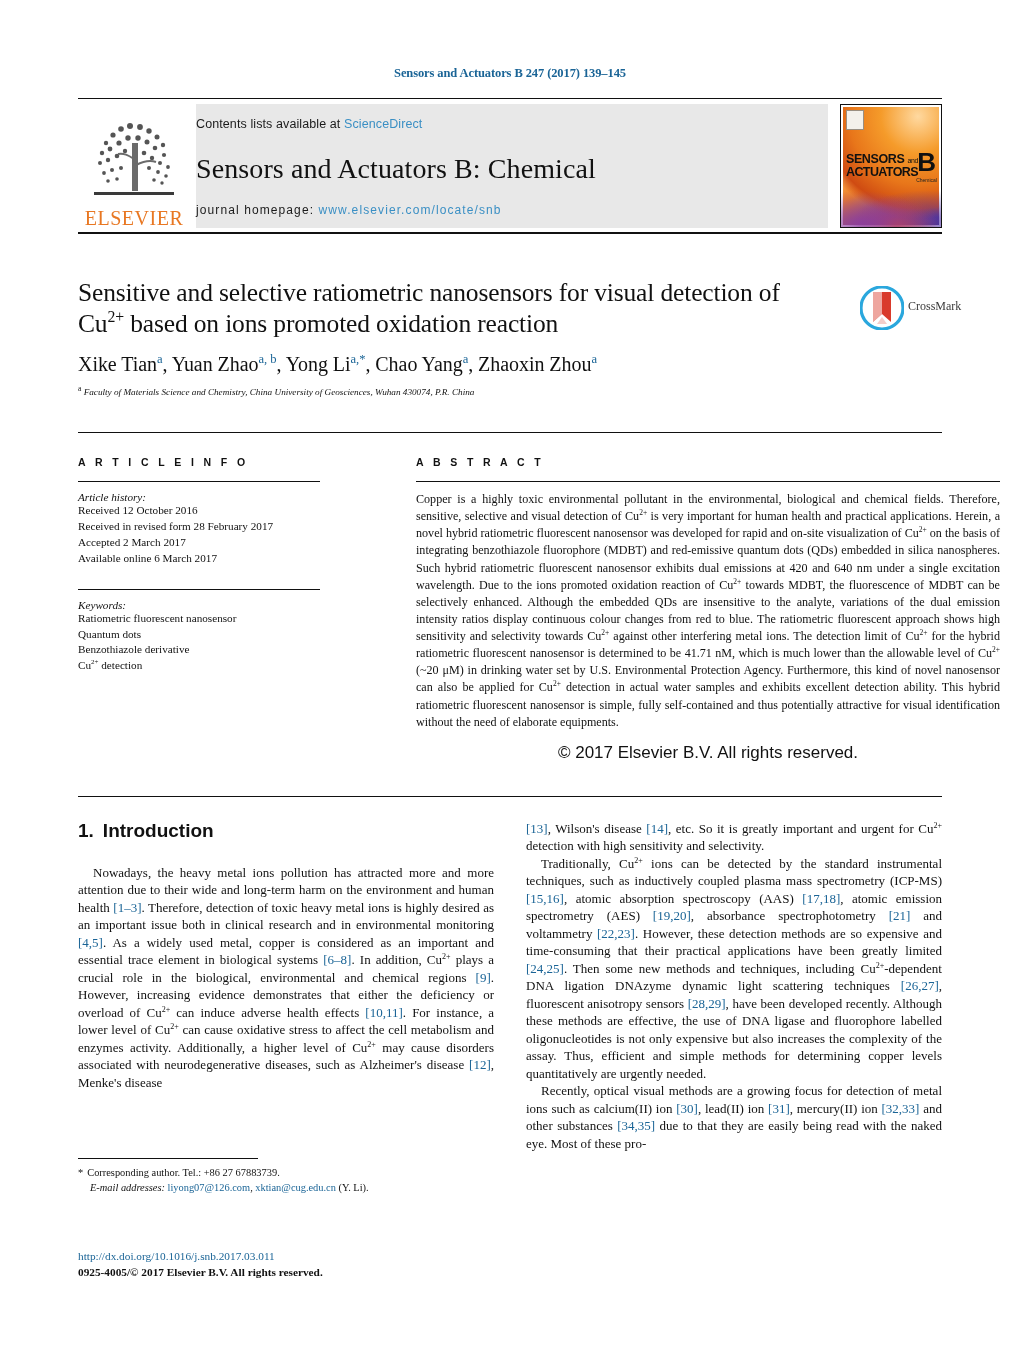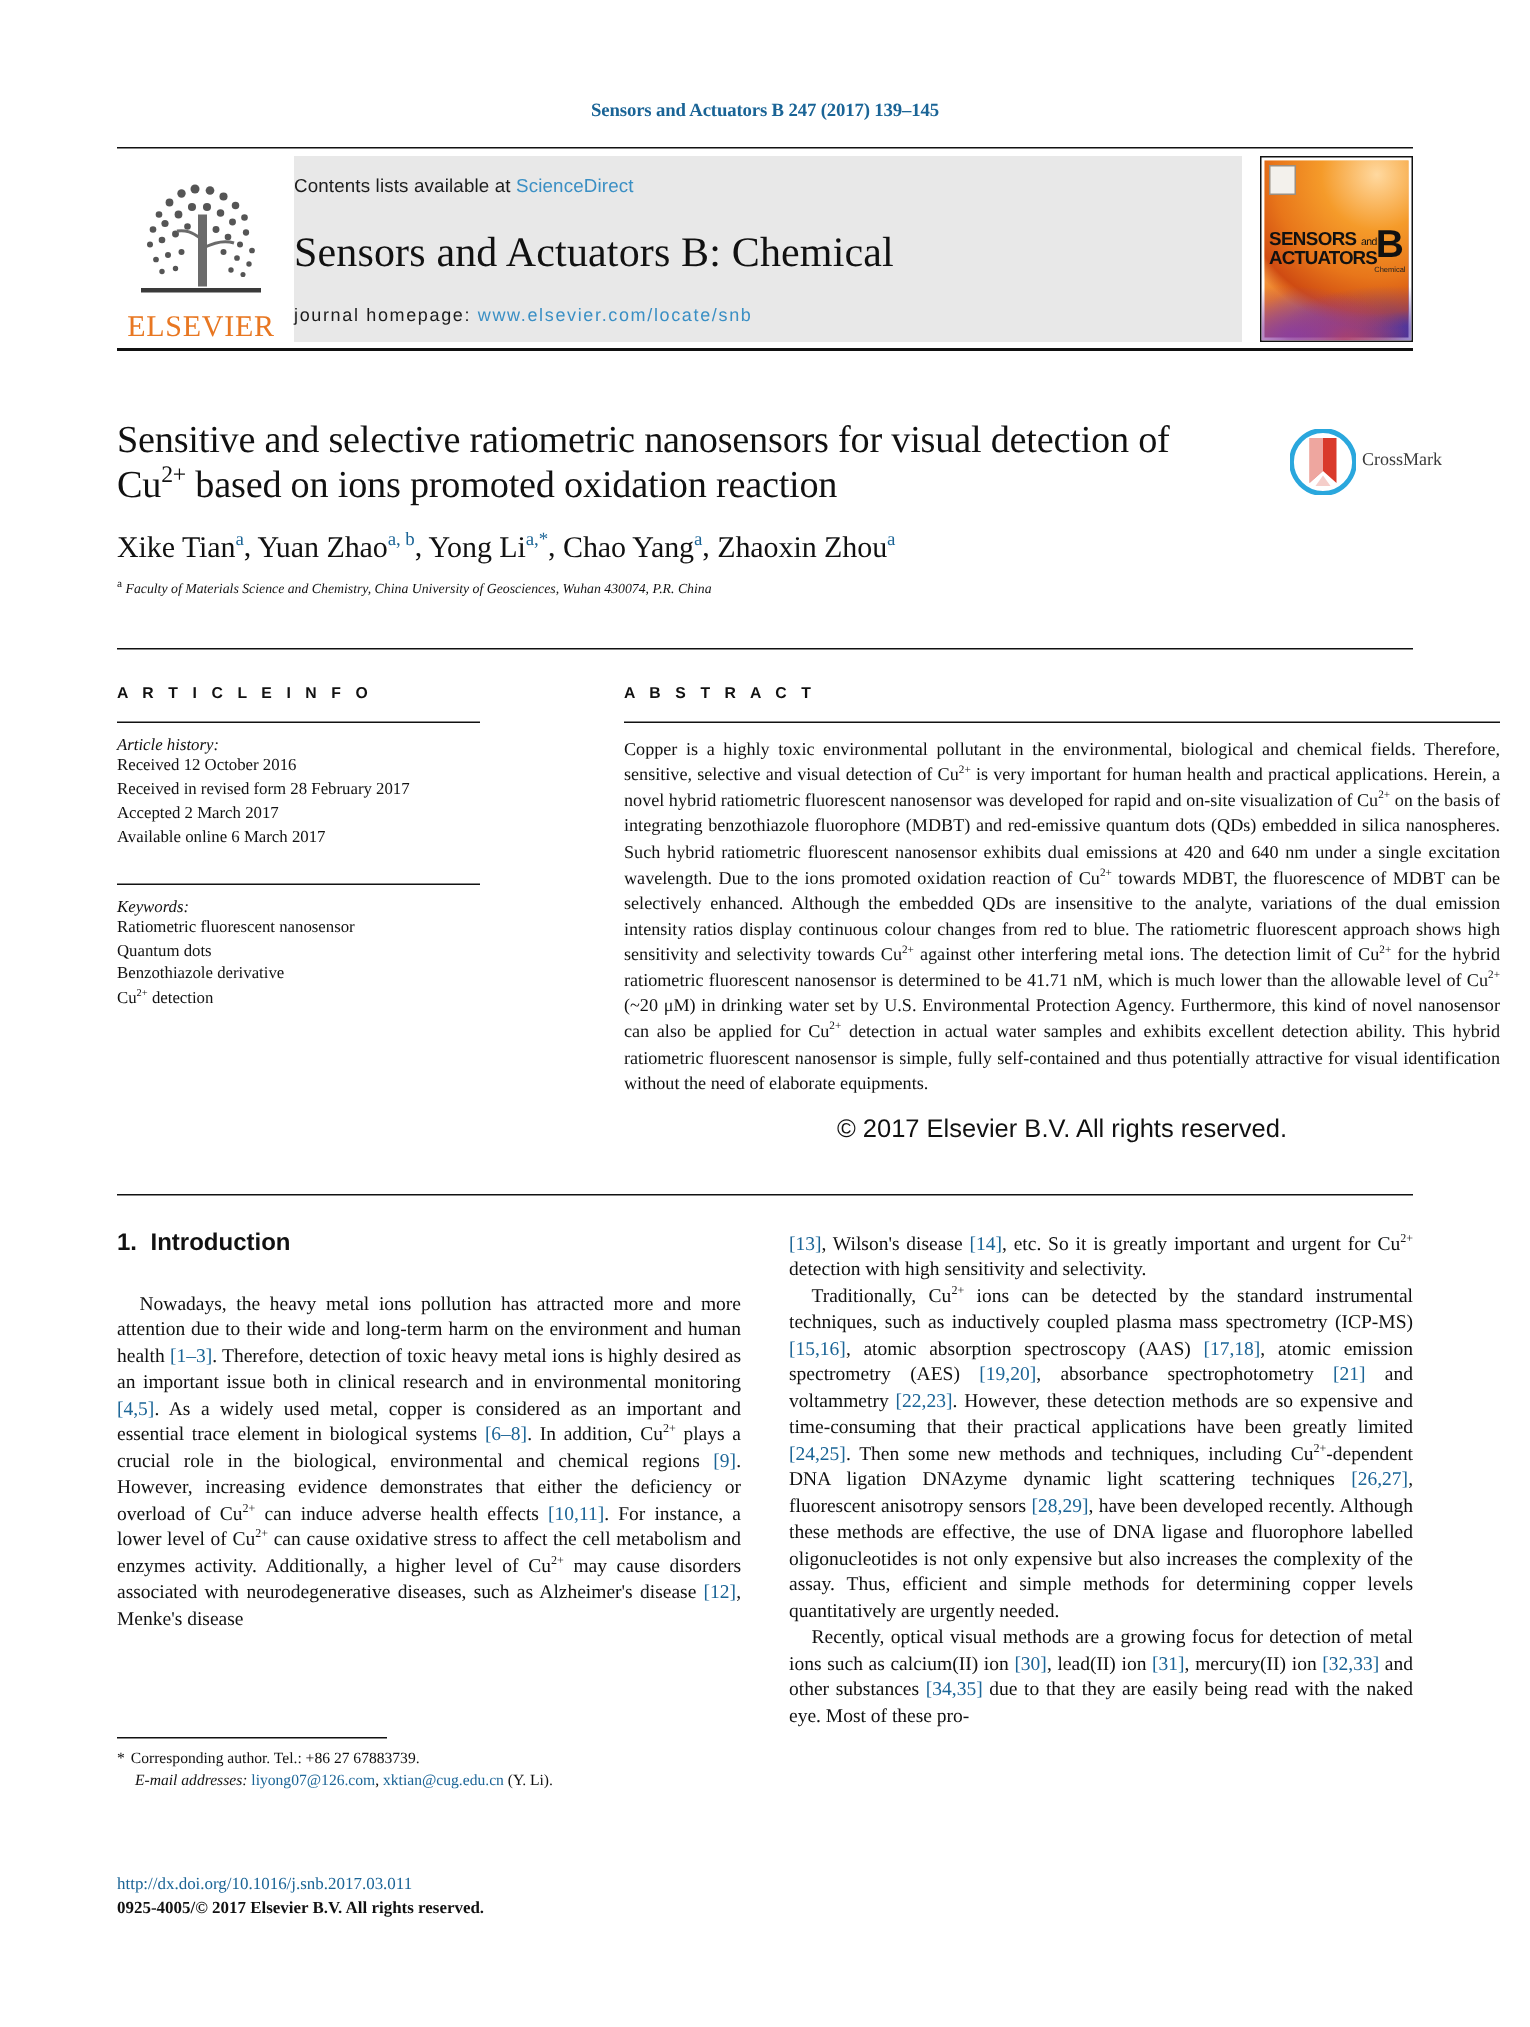--- a/index.html
+++ b/index.html
@@ -331,21 +331,21 @@
   }
   .body-right {
     position: absolute;
     top: 820px;
     left: 526px;
     width: 416px;
   }
   .h1 {
     font-family: "Liberation Sans", sans-serif;
     font-weight: bold;
-    font-size: 16px;
+    font-size: 19px;
     color: #111;
     margin: 0 0 22px 0;
   }
   .h1 .num { margin-right: 9px; }
   p.body {
     font-family: "Liberation Serif", serif;
     font-size: 13px;
     line-height: 1.345;
     text-align: justify;
     margin: 0;

